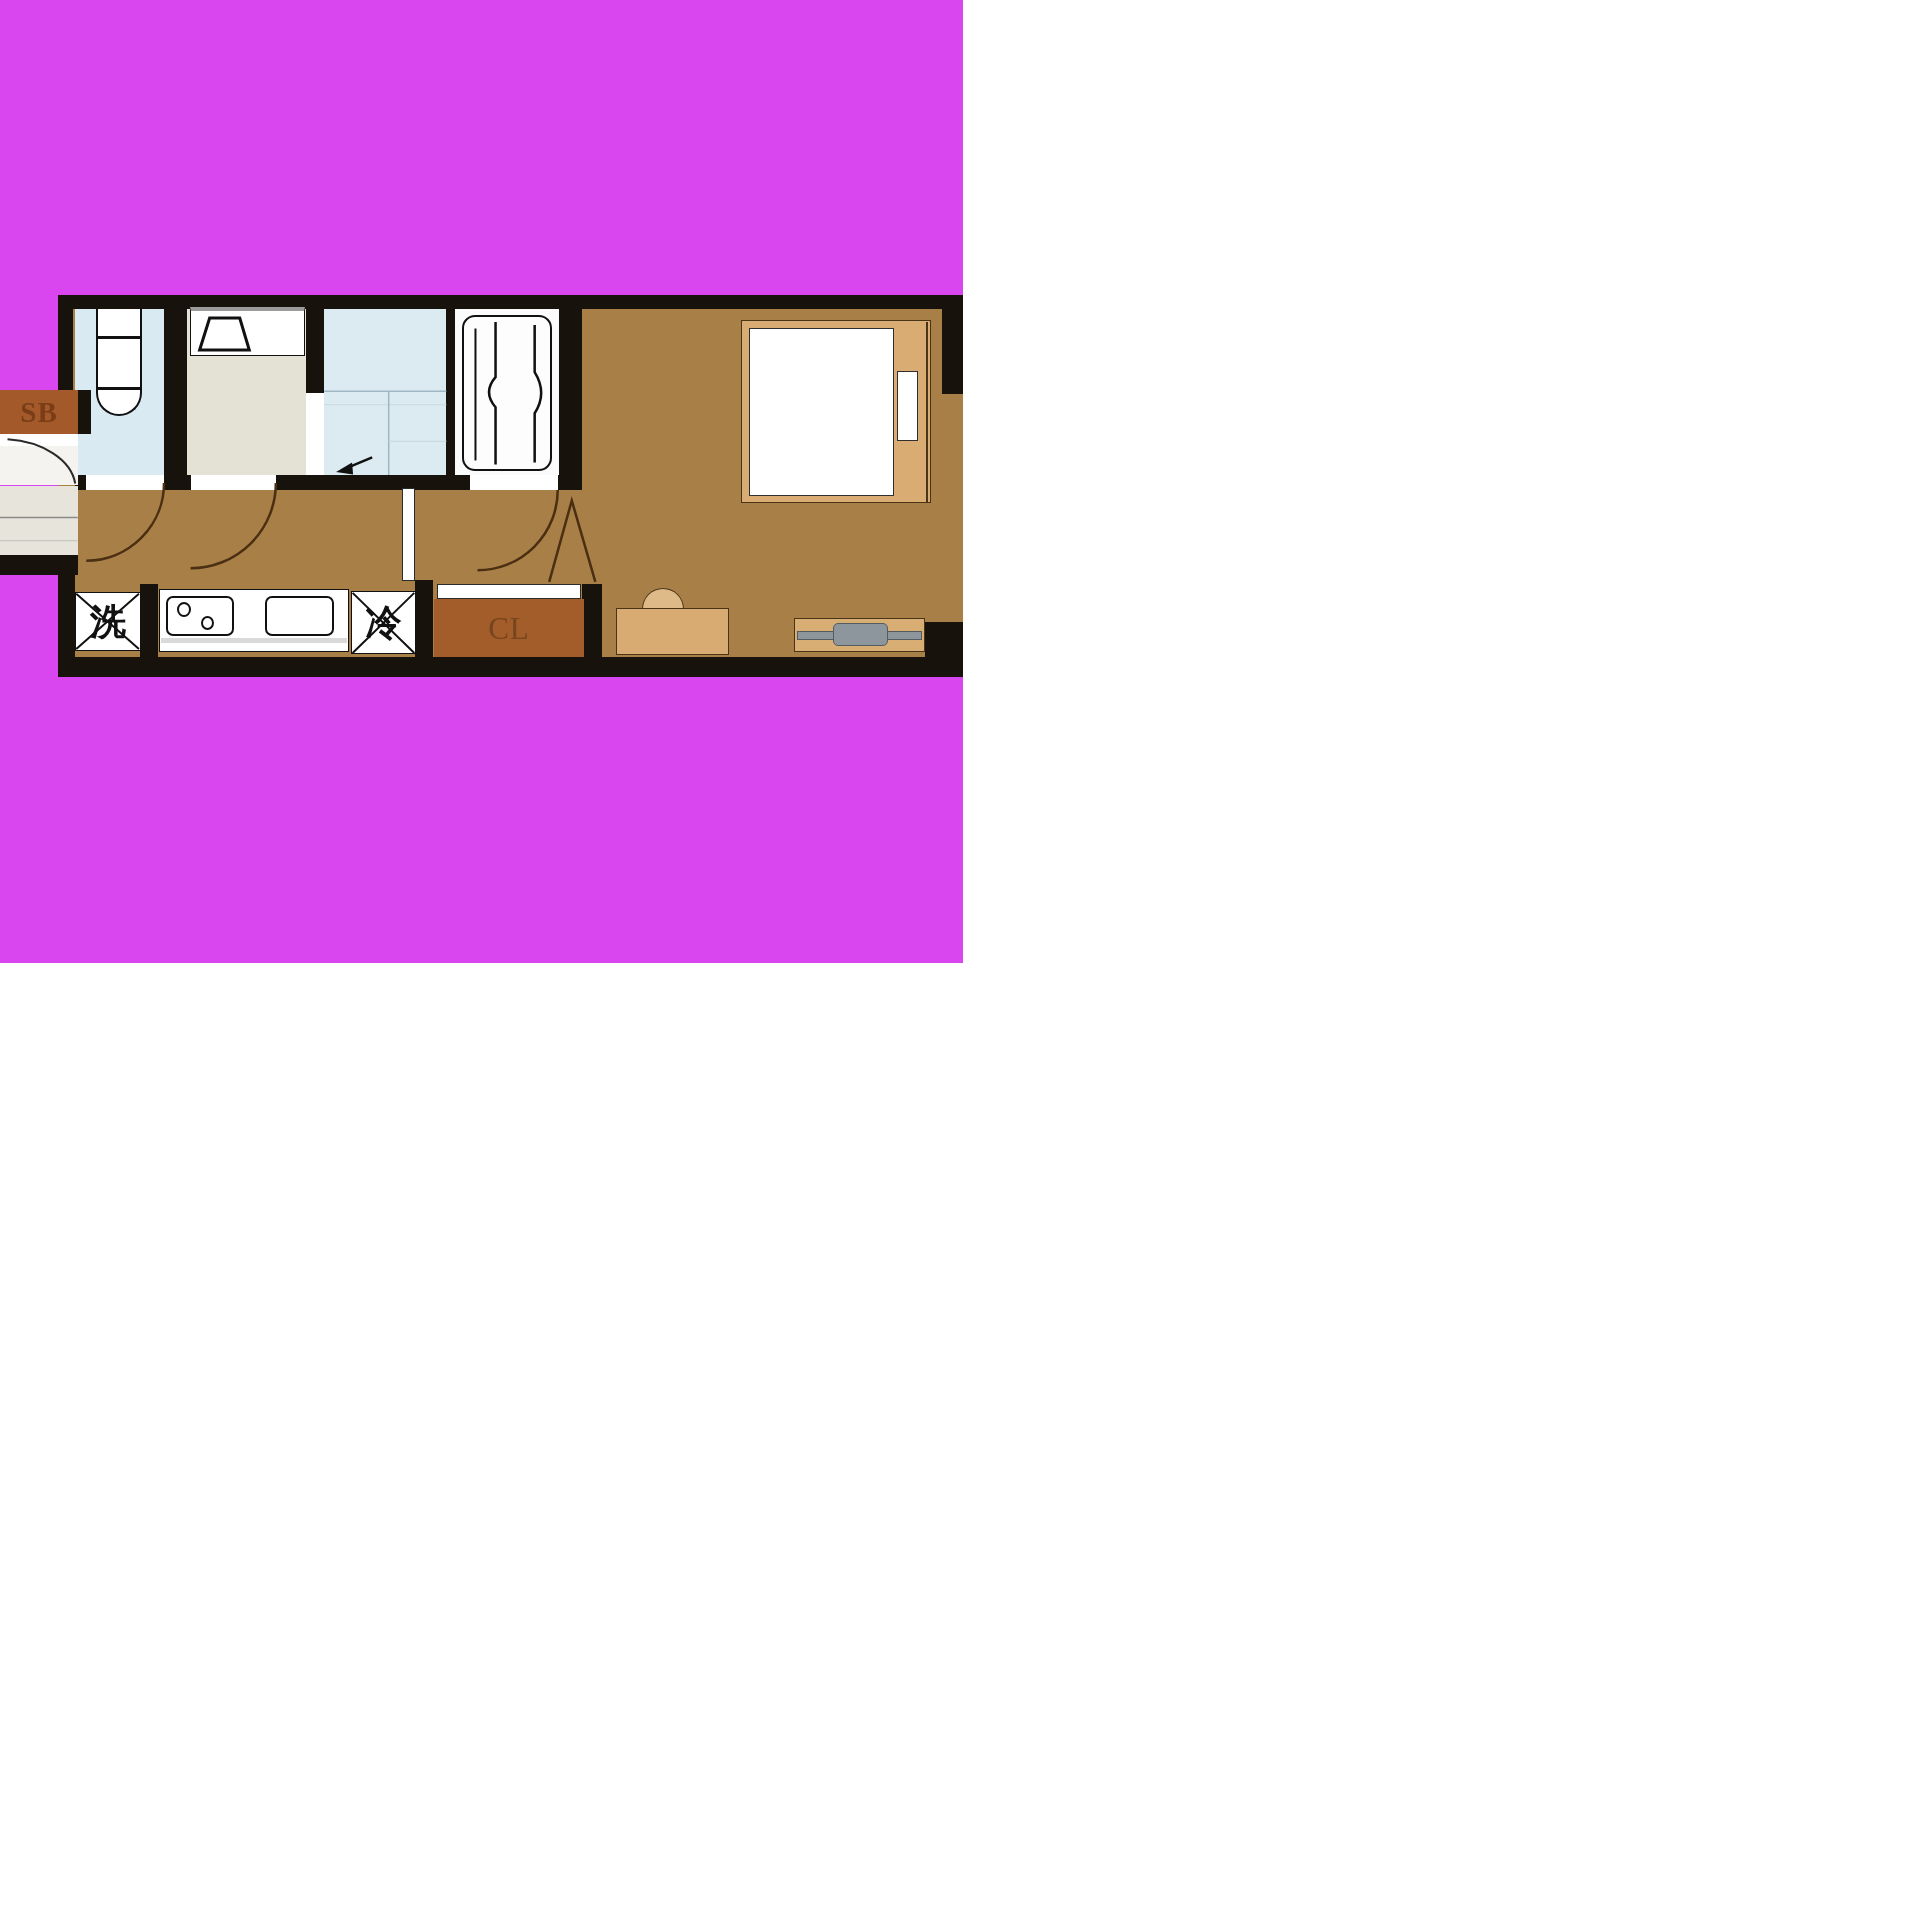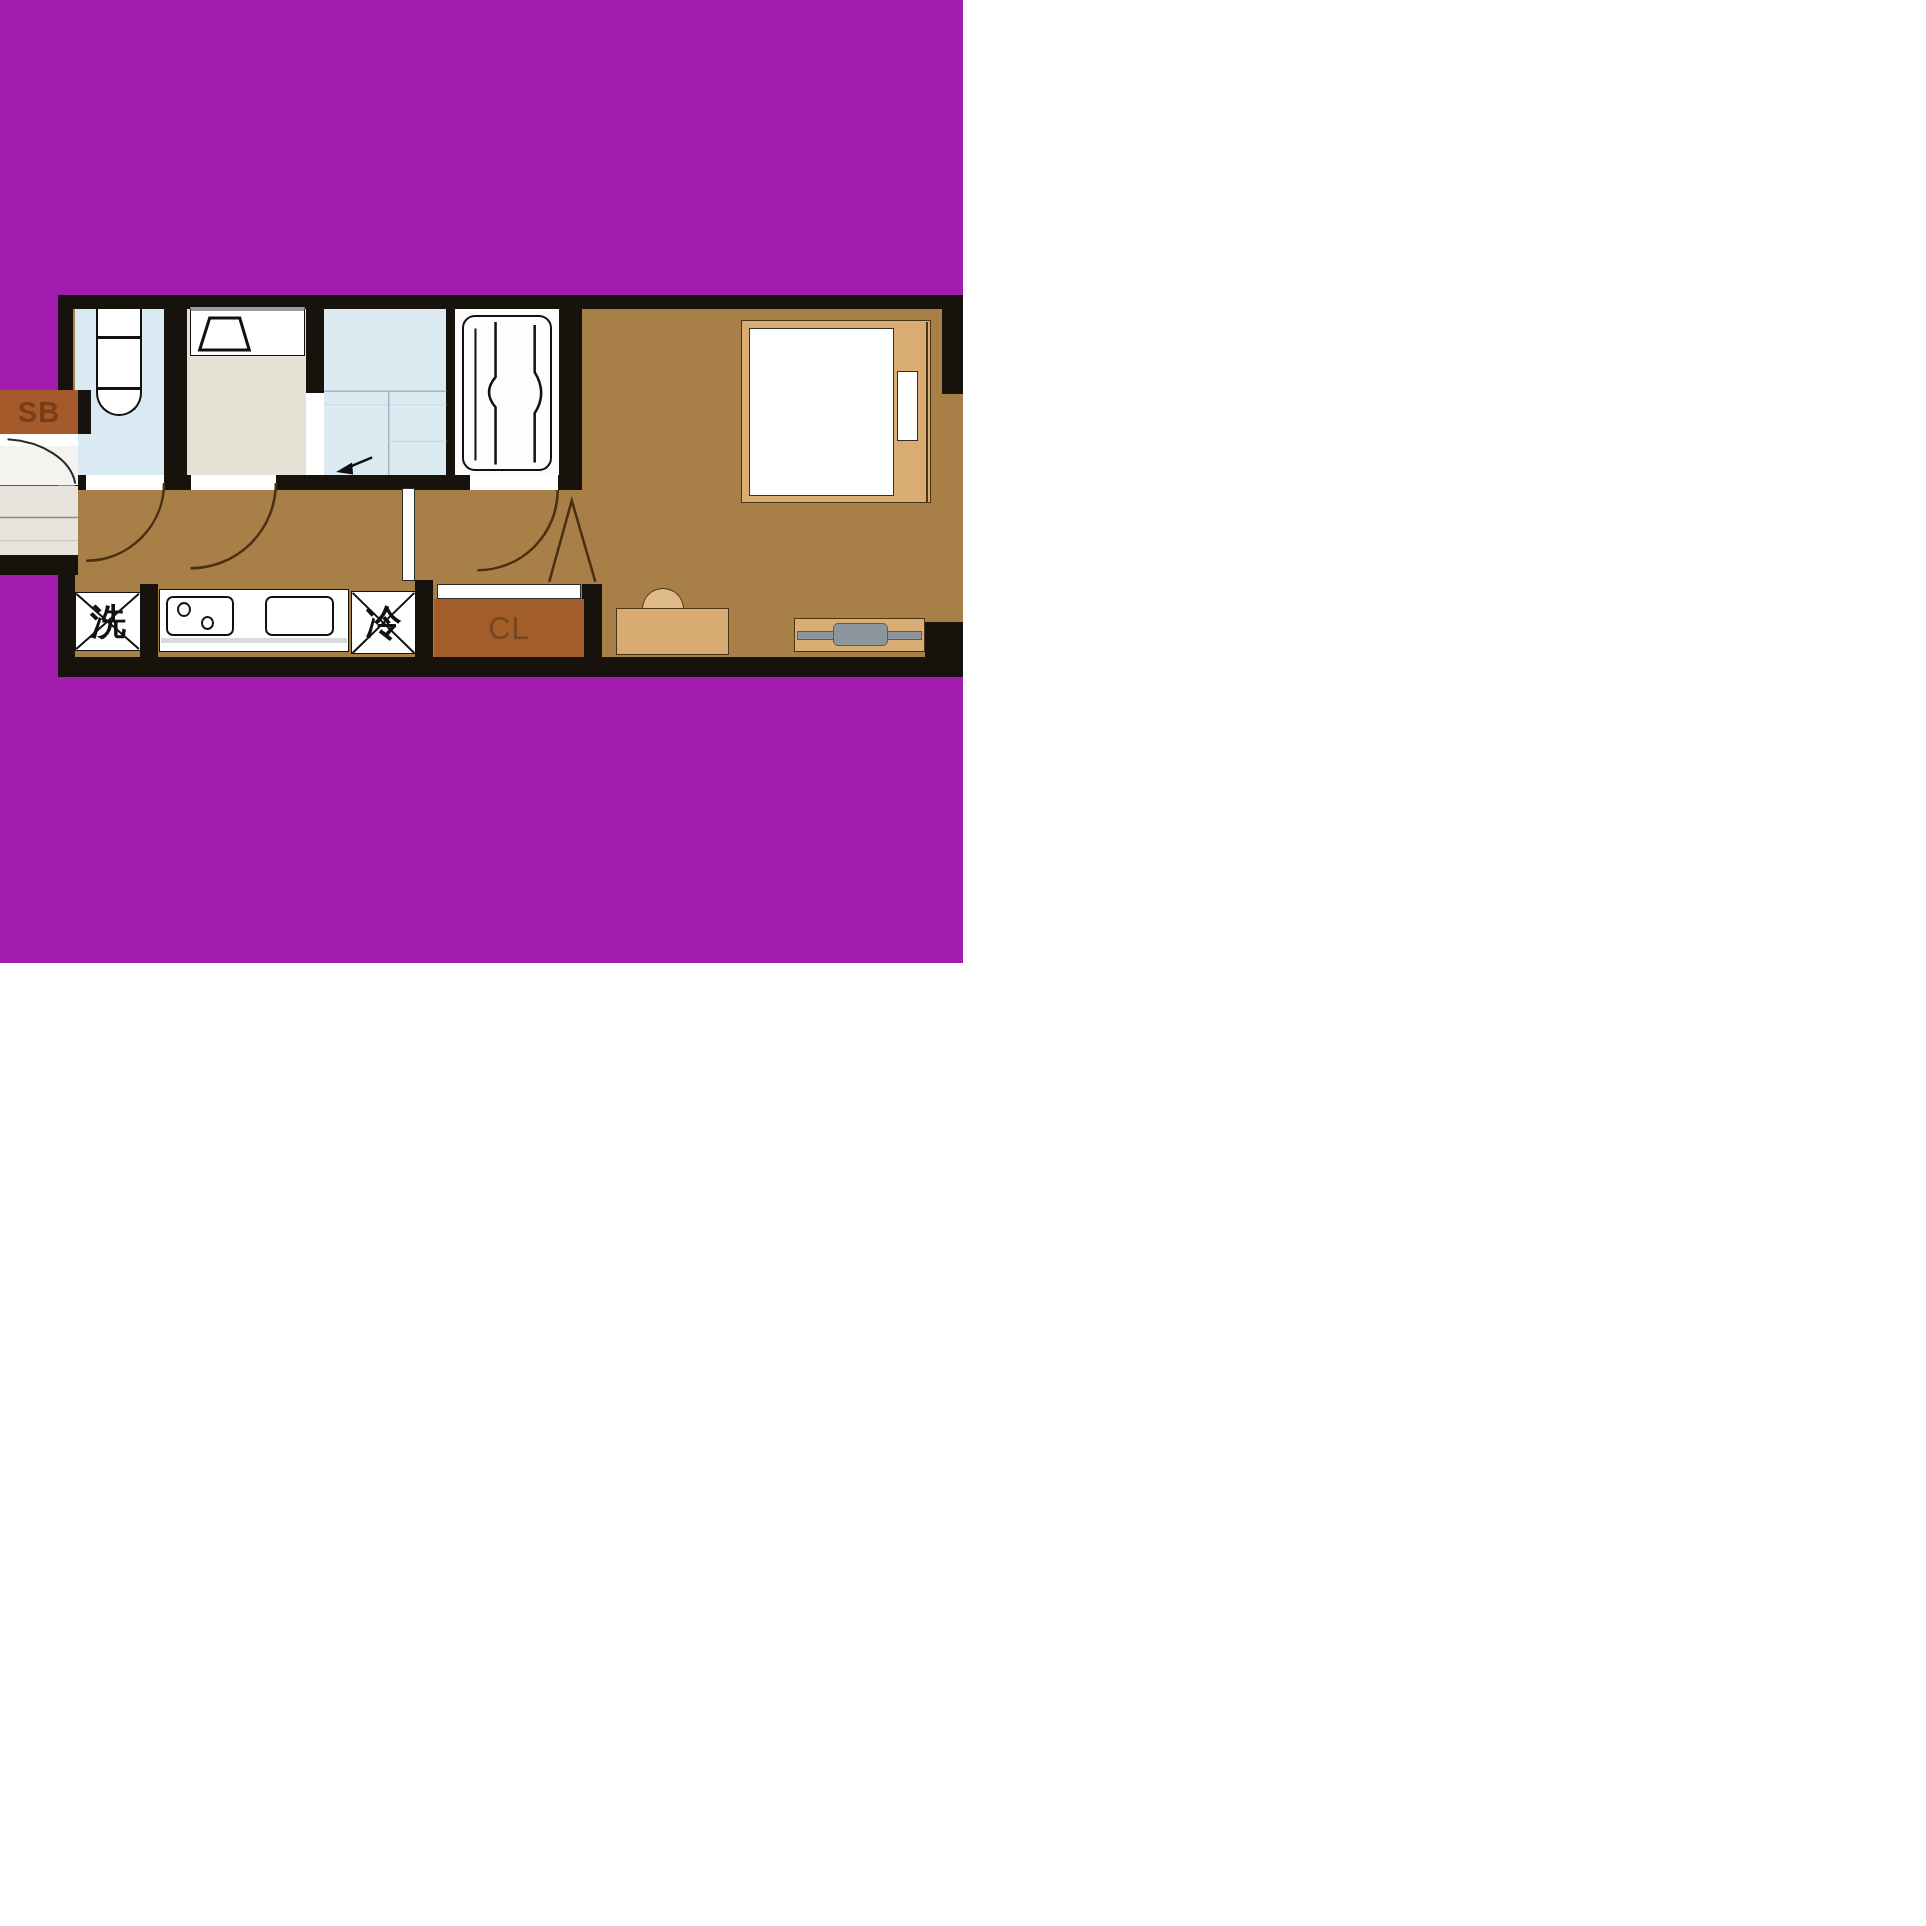--- a/index.html
+++ b/index.html
@@ -1,17 +1,17 @@
 <!DOCTYPE html>
 <html style="font-size:8px"><head>
 <meta charset="utf-8">
 <style>
   html,body{margin:0;padding:0;background:#ffffff;}
-  #stage{position:relative;width:963px;height:963px;background:#a21caf;overflow:hidden;
-         font-family:Liberation Sans, sans-serif;}
+  #stage{position:relative;width:963px;height:963px;background:#d946ef;overflow:hidden;
+         font-family:Liberation Serif, serif;}
   .abs{position:absolute;box-sizing:border-box;}
   .wall{background:#17130c;}
   .floor{}
   .opening{background:#ffffff;}
   .fixture-box{background:#ffffff;border:1.5px solid #111;}
   .kanji{display:flex;align-items:center;justify-content:center;
          font-weight:bold;color:#111;line-height:1;}
   .label{display:flex;align-items:center;justify-content:center;
          font-weight:bold;line-height:1;letter-spacing:1px;}
   svg.overlay{position:absolute;left:0;top:0;z-index:60;pointer-events:none;}

